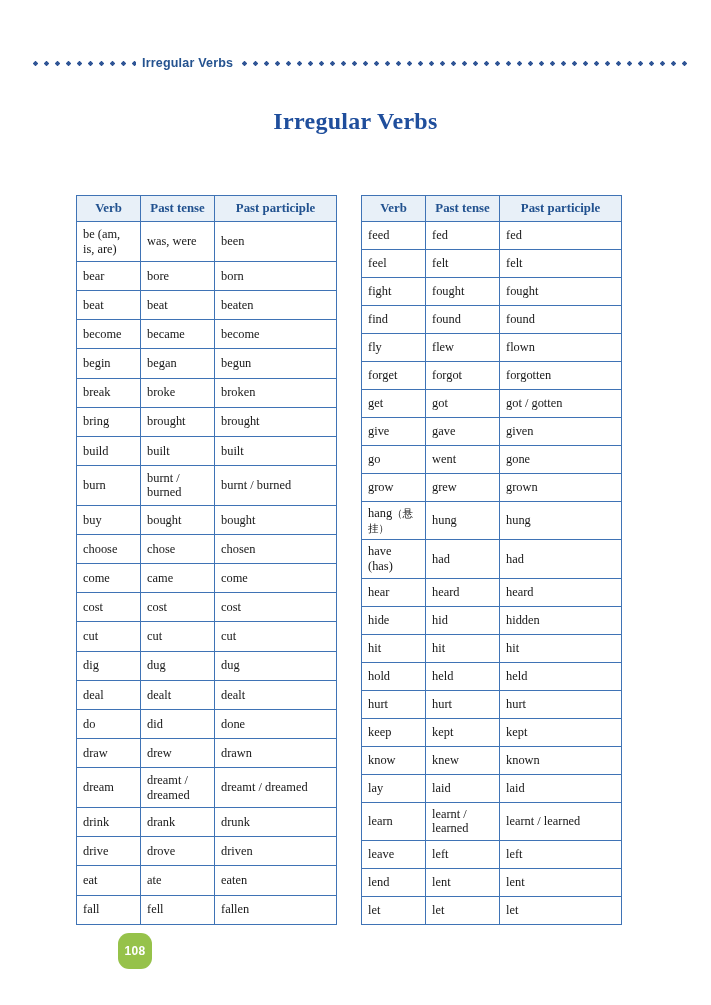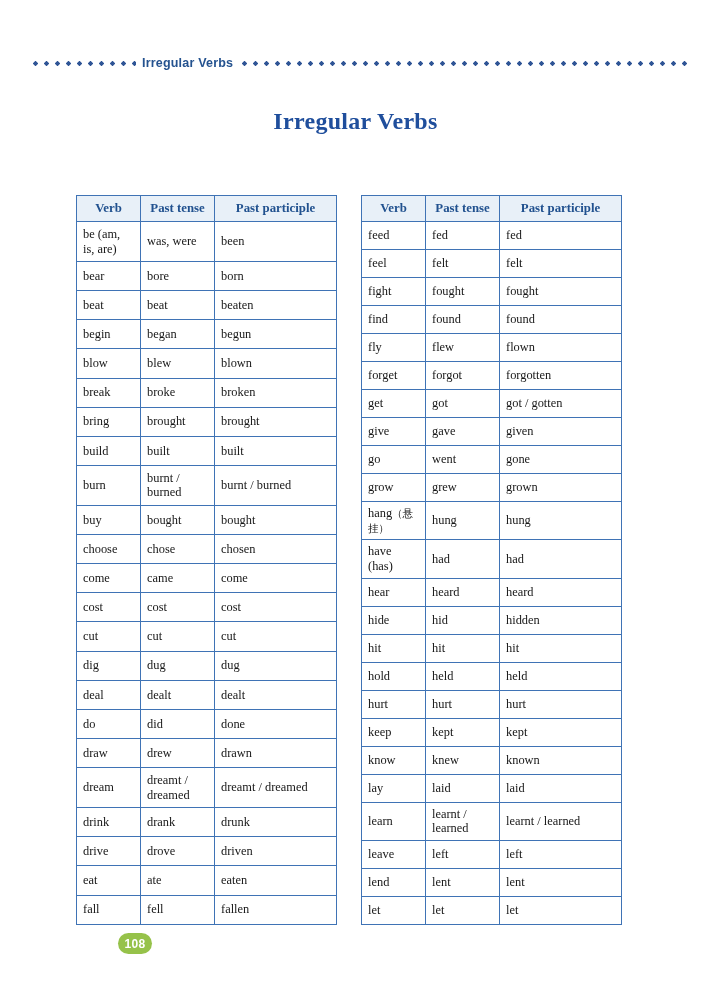--- a/index.html
+++ b/index.html
@@ -102,21 +102,21 @@
     background: #ffffff;
   }
   .cn { font-family: "DejaVu Sans", sans-serif; font-size: 10.5px; }
 
   
   .page-num {
     position: absolute;
     left: 118px;
     top: 933px;
     width: 34px;
-    height: 21px;
+    height: 36px;
     border-radius: 11px;
     background: #96c24a;
     color: #ffffff;
     font-family: "Liberation Sans", sans-serif;
     font-weight: bold;
     font-size: 12px;
     display: flex;
     align-items: center;
     justify-content: center;
     letter-spacing: 0.3px;
@@ -157,28 +157,28 @@
           <td>bear</td>
           <td>bore</td>
           <td>born</td>
         </tr>
         <tr>
           <td>beat</td>
           <td>beat</td>
           <td>beaten</td>
         </tr>
         <tr>
+          <td>become</td>
+          <td>became</td>
+          <td>become</td>
+        </tr>
+        <tr>
           <td>begin</td>
           <td>began</td>
           <td>begun</td>
-        </tr>
-        <tr>
-          <td>blow</td>
-          <td>blew</td>
-          <td>blown</td>
         </tr>
         <tr>
           <td>break</td>
           <td>broke</td>
           <td>broken</td>
         </tr>
         <tr>
           <td>bring</td>
           <td>brought</td>
           <td>brought</td>

